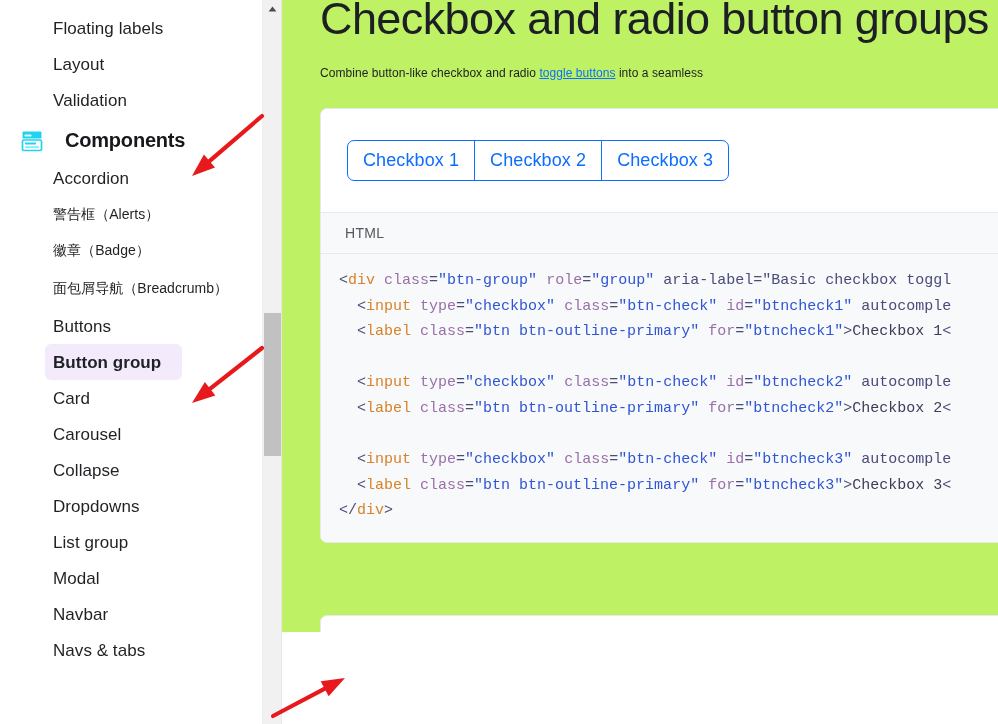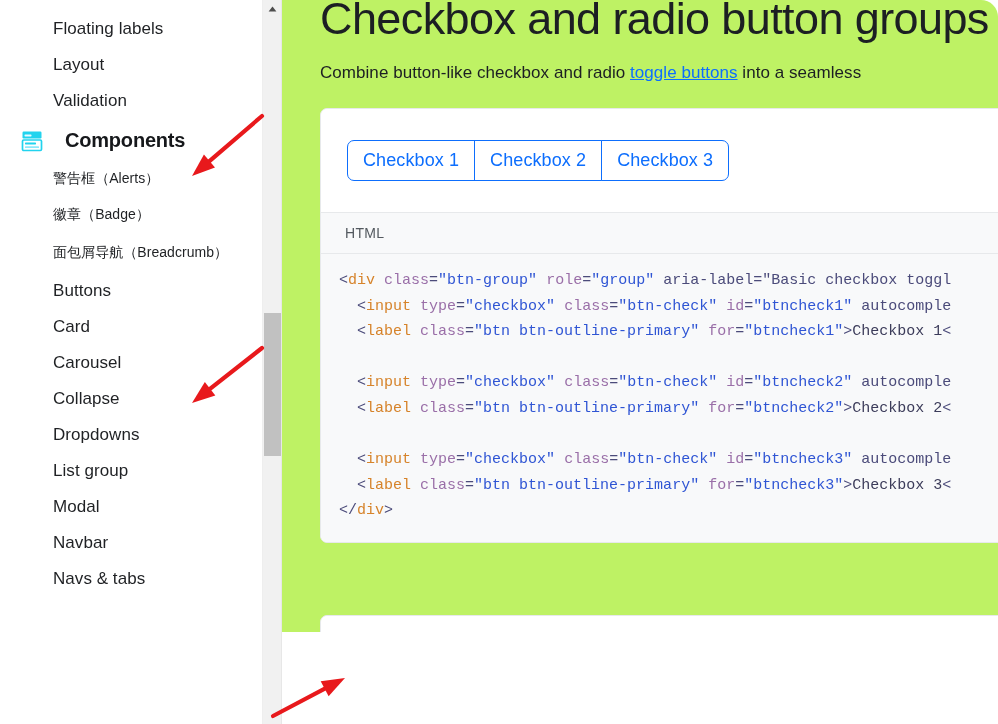--- a/index.html
+++ b/index.html
@@ -3,21 +3,21 @@
 <meta charset="utf-8">
 <style>
   * { box-sizing: border-box; margin: 0; padding: 0; }
   html, body {
     width: 998px; height: 724px;
     overflow: hidden;
     background: #ffffff;
     font-family: "Liberation Sans", sans-serif;
     color: #212529;
   }
-  #root { position: relative; width: 998px; height: 724px; overflow: hidden; border-radius: 17px; }
+  #root { position: relative; width: 998px; height: 724px; overflow: hidden; }
 
   
   #sidebar {
     position: absolute; left: 0; top: 0;
     width: 262px; height: 724px;
     background: #ffffff;
     overflow: hidden;
     padding-top: 10px;
   }
   .nav-item {
@@ -85,21 +85,21 @@
     position: absolute; left: 38px; top: -8px;
     font-size: 45px;
     line-height: 54px;
     font-weight: normal;
     color: #1c1f23;
     letter-spacing: -0.6px;
     white-space: nowrap;
   }
   #page-sub {
     position: absolute; left: 38px; top: 60px;
-    font-size: 17px;
+    font-size: 12px;
     line-height: 26px;
     color: #1c1f23;
     white-space: nowrap;
     letter-spacing: 0.05px;
   }
   #page-sub a { color: #0d6efd; text-decoration: underline; }
 
   .example-card {
     position: absolute;
     left: 38px;
@@ -185,24 +185,26 @@
           <rect x="3.5" y="4.6" width="7" height="1.8" rx="0.6" fill="#eafaff"></rect>
           <rect x="1.5" y="10" width="19" height="10.5" rx="1.2" fill="none" stroke="#22d3ee" stroke-width="1.7"></rect>
           <rect x="4" y="12.6" width="11" height="1.8" rx="0.6" fill="#22d3ee"></rect>
           <rect x="4" y="16.3" width="14" height="1.8" rx="0.6" fill="#8ae9fb"></rect>
         </svg>
       </span>
       <span>Components</span>
     </div>
 
     <div id="nav-bottom">
+        <div class="nav-item">Accordion</div>
         <div class="nav-item cjk">警告框（Alerts）</div>
         <div class="nav-item cjk">徽章（Badge）</div>
         <div class="nav-item cjk wrap">面包屑导航（Breadcrumb）</div>
         <div class="nav-item">Buttons</div>
+        <div class="nav-item active">Button group</div>
         <div class="nav-item">Card</div>
         <div class="nav-item">Carousel</div>
         <div class="nav-item">Collapse</div>
         <div class="nav-item">Dropdowns</div>
         <div class="nav-item">List group</div>
         <div class="nav-item">Modal</div>
         <div class="nav-item">Navbar</div>
         <div class="nav-item">Navs &amp; tabs</div>
       </div>
   </nav>

